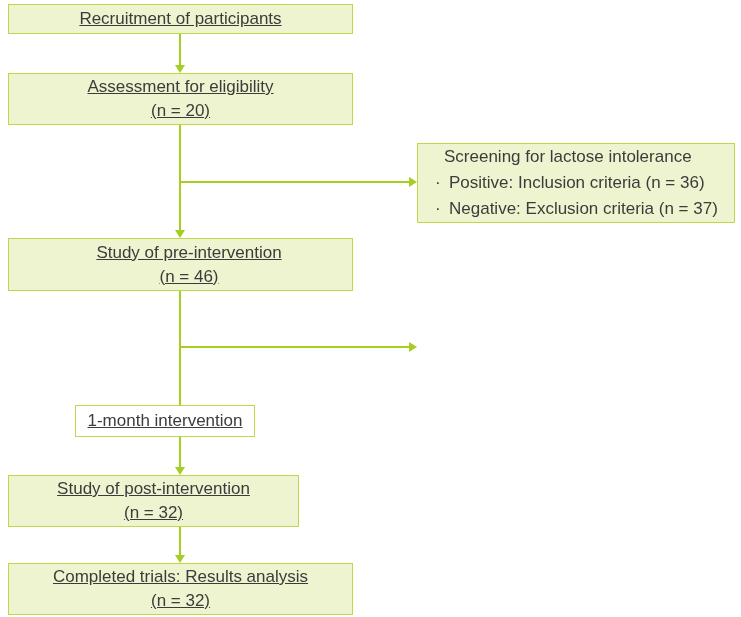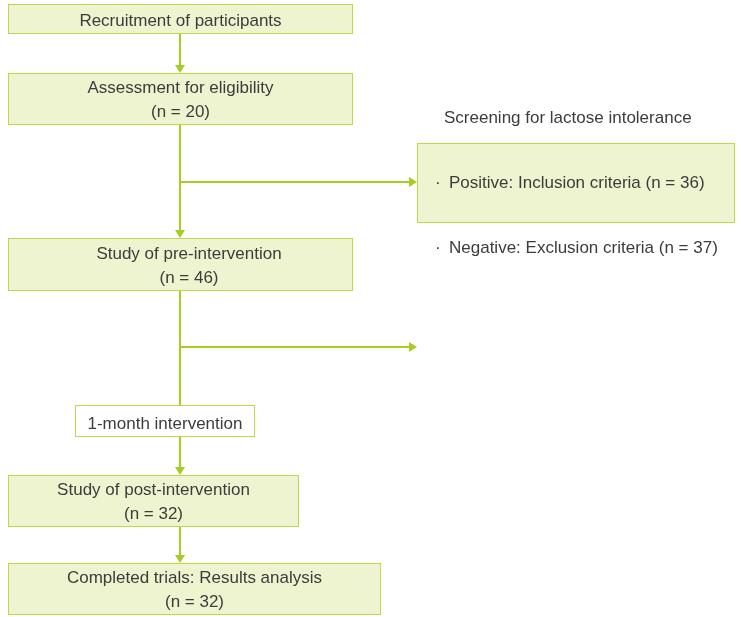--- a/index.html
+++ b/index.html
@@ -28,23 +28,24 @@
     box-sizing: border-box;
     background: var(--box-fill);
     border: 1.5px solid var(--box-border);
     font-size: 17px;
     color: var(--text);
   }
   .box.center {
     display: flex;
     flex-direction: column;
     align-items: center;
-    justify-content: flex-end;
+    justify-content: center;
     text-align: center;
     line-height: 24px;
+    text-decoration: underline;
   }
   .box.white { background: var(--white-fill); }
   .box.side {
     padding: 5px 8px 5px 26px;
     line-height: 26px;
     display: flex;
     flex-direction: column;
     justify-content: center;
   }
   .side .item { margin-left: -9px; }
@@ -89,21 +90,21 @@
   <div class="box center" style="left:8px; top:73px; width:345px; height:52px;">
     <div>Assessment for eligibility</div>
     <div>(n = 20)</div>
   </div>
 
   <div class="vline" style="left:179px; top:125px; height:105px;"></div>
   <div class="head-down" style="left:175px; top:230px;"></div>
   <div class="hline" style="left:180px; top:181px; width:229px;"></div>
   <div class="head-right" style="left:409px; top:177px;"></div>
 
-  <div class="box side" style="left:417px; top:143px; width:318px; height:80px;gap:39px;">
+  <div class="box side" style="left:417px; top:143px; width:318px; height:80px;">
     <div class="title">Screening for lactose intolerance</div>
     <div class="item"><span class="bullet">·</span><span>Positive: Inclusion criteria (n = 36)</span></div>
     <div class="item"><span class="bullet">·</span><span>Negative: Exclusion criteria (n = 37)</span></div>
   </div>
 
   <div class="box center" style="left:8px; top:238px; width:345px; height:53px;padding-left:17px;">
     <div>Study of pre-intervention</div>
     <div>(n = 46)</div>
   </div>
 
@@ -120,18 +121,18 @@
   <div class="head-down" style="left:175px; top:467px;"></div>
 
   <div class="box center" style="left:8px; top:475px; width:291px; height:52px;">
     <div>Study of post-intervention</div>
     <div>(n = 32)</div>
   </div>
 
   <div class="vline" style="left:179px; top:527px; height:28px;"></div>
   <div class="head-down" style="left:175px; top:555px;"></div>
 
-  <div class="box center" style="left:8px; top:563px; width:373px; height:52px;">
+  <div class="box center" style="left:8px; top:563px; width:345px; height:52px;">
     <div>Completed trials: Results analysis</div>
     <div>(n = 32)</div>
   </div>
 
 </div>
 
 </body></html>

